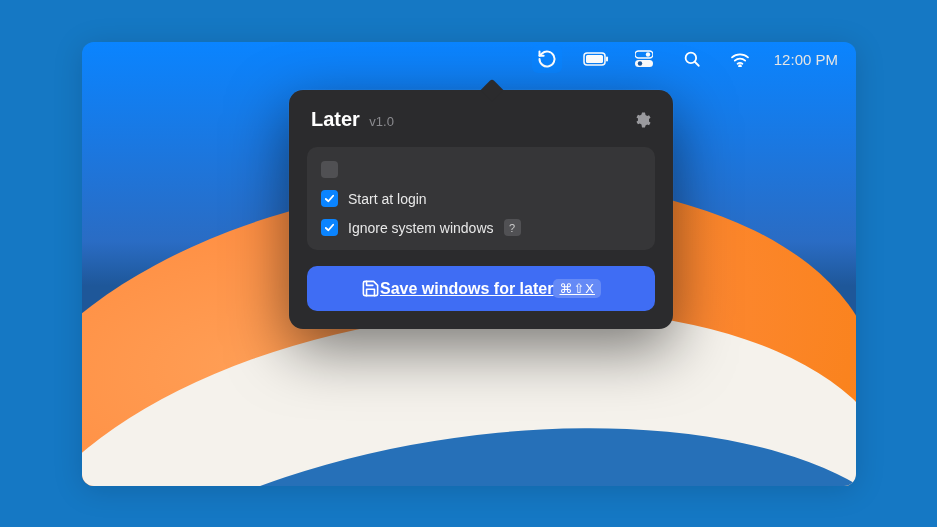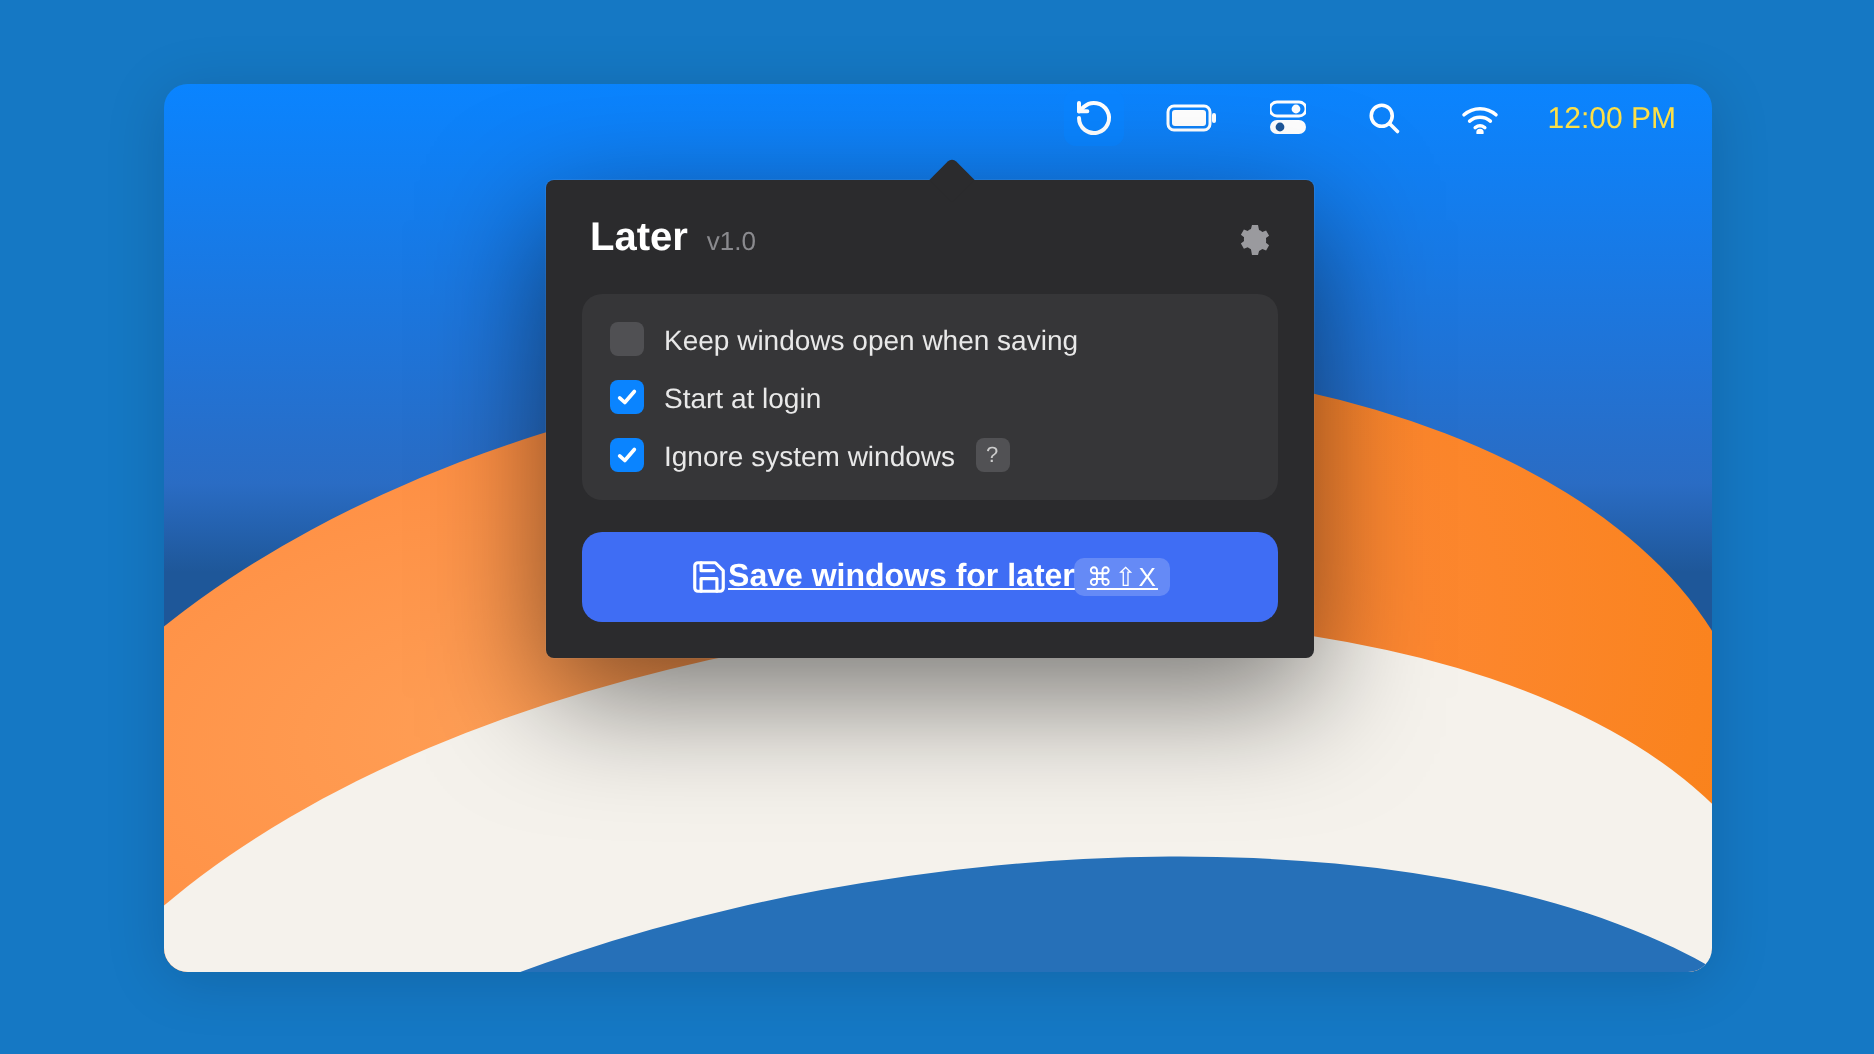--- a/index.html
+++ b/index.html
@@ -77,29 +77,29 @@
       cursor: pointer;
     }
     .mb-icon.active {
       background: #0a84ff;
       border-radius: 6px;
       padding: 0 5px;
     }
     .mb-time {
       font-size: 15px;
       font-weight: 500;
-      color: #fde047;
+      color: #e5e5e5;
     }
     .popover {
       position: absolute;
       top: 48px;
-      left: 191px;
+      left: 207px;
       width: 384px;
       background: #2b2b2d;
-      border-radius: 4px;
+      border-radius: 14px;
       box-shadow: 0 20px 60px rgba(0,0,0,0.5), 0 0 0 0.5px rgba(255,255,255,0.08);
       padding: 18px;
       color: #e8e8e8;
     }
     .popover::before {
       content: "";
       position: absolute;
       top: -8px;
       left: 195px;
       width: 16px;
@@ -257,21 +257,20 @@
       <div class="pop-gear">
         <svg width="18" height="18" viewBox="0 0 24 24" fill="#9a9a9e">
           <path d="M12 8a4 4 0 1 0 0 8 4 4 0 0 0 0-8zm9.4 4a7.7 7.7 0 0 0-.1-1.3l2.1-1.6-2-3.5-2.5 1a7.6 7.6 0 0 0-2.2-1.3L16 2h-4l-.7 2.7a7.6 7.6 0 0 0-2.2 1.3l-2.5-1-2 3.5 2.1 1.6a7.7 7.7 0 0 0 0 2.6l-2.1 1.6 2 3.5 2.5-1a7.6 7.6 0 0 0 2.2 1.3L12 22h4l.7-2.7a7.6 7.6 0 0 0 2.2-1.3l2.5 1 2-3.5-2.1-1.6c.1-.4.1-.9.1-1.3z"></path>
         </svg>
       </div>
     </div>
 
     <div class="options">
       <div class="opt-row">
         <div class="cbox unchecked"></div>
-        <span>Keep windows open when saving</span>
       </div>
       <div class="opt-row">
         <div class="cbox checked">
           <svg width="11" height="11" viewBox="0 0 12 12">
               <path d="M2 6.5 L4.8 9 L10 3" stroke="white" stroke-width="2" fill="none" stroke-linecap="round" stroke-linejoin="round"></path>
             </svg>
         </div>
         <span>Start at login</span>
       </div>
       <div class="opt-row">

